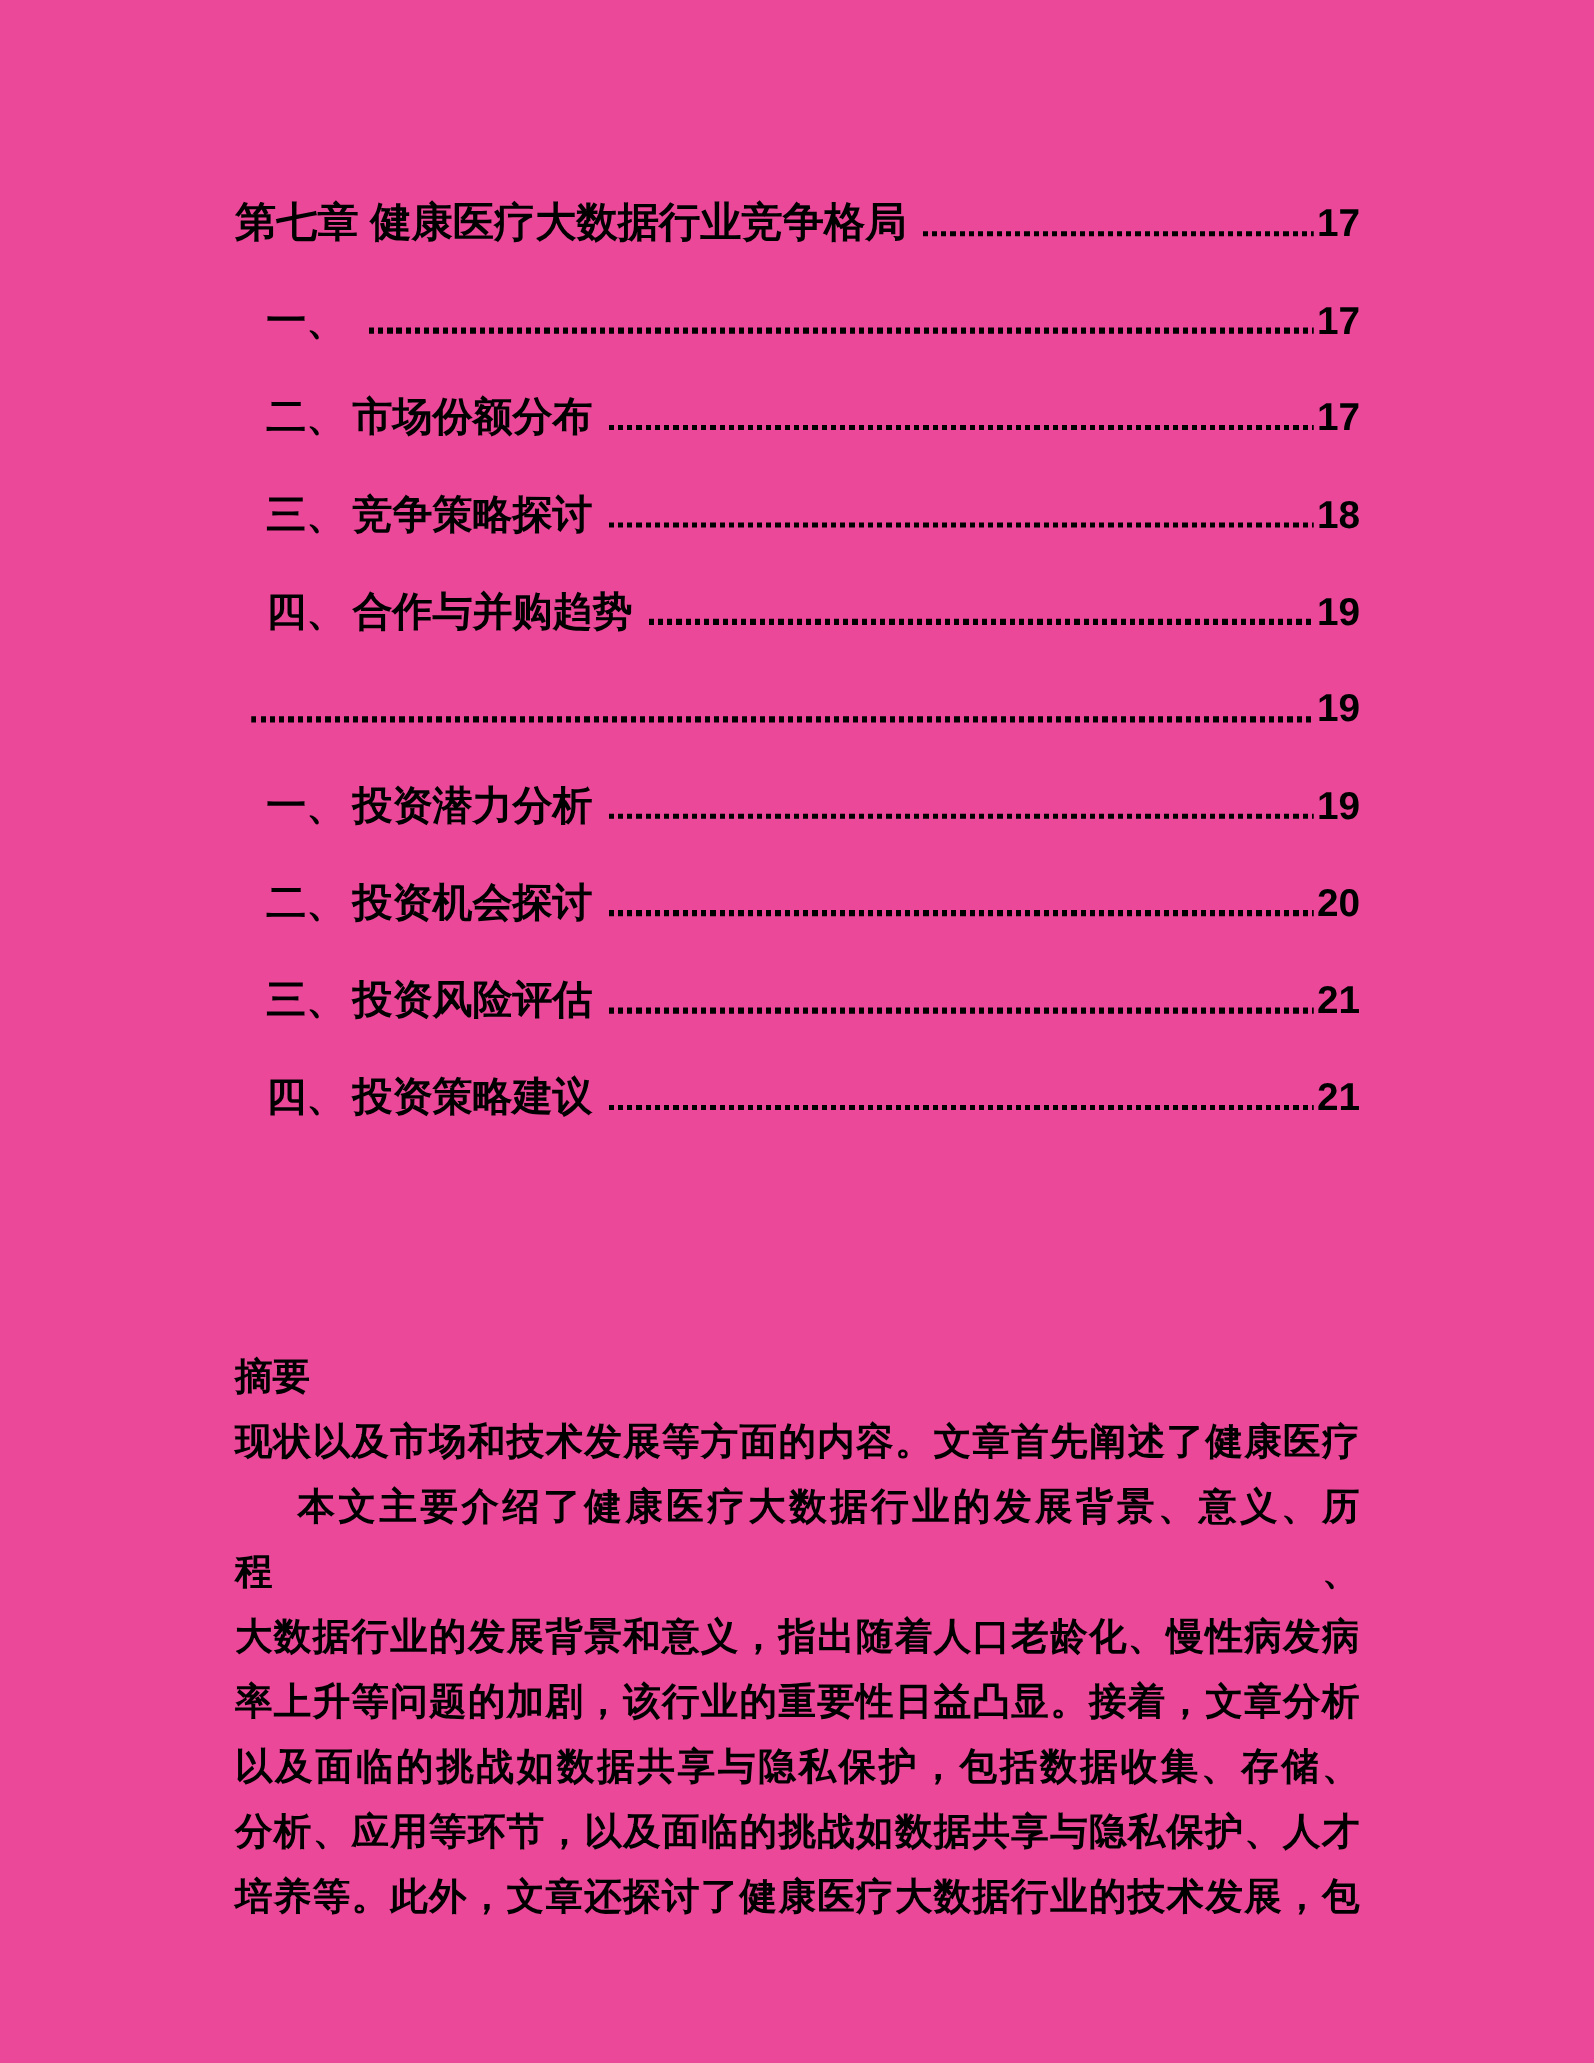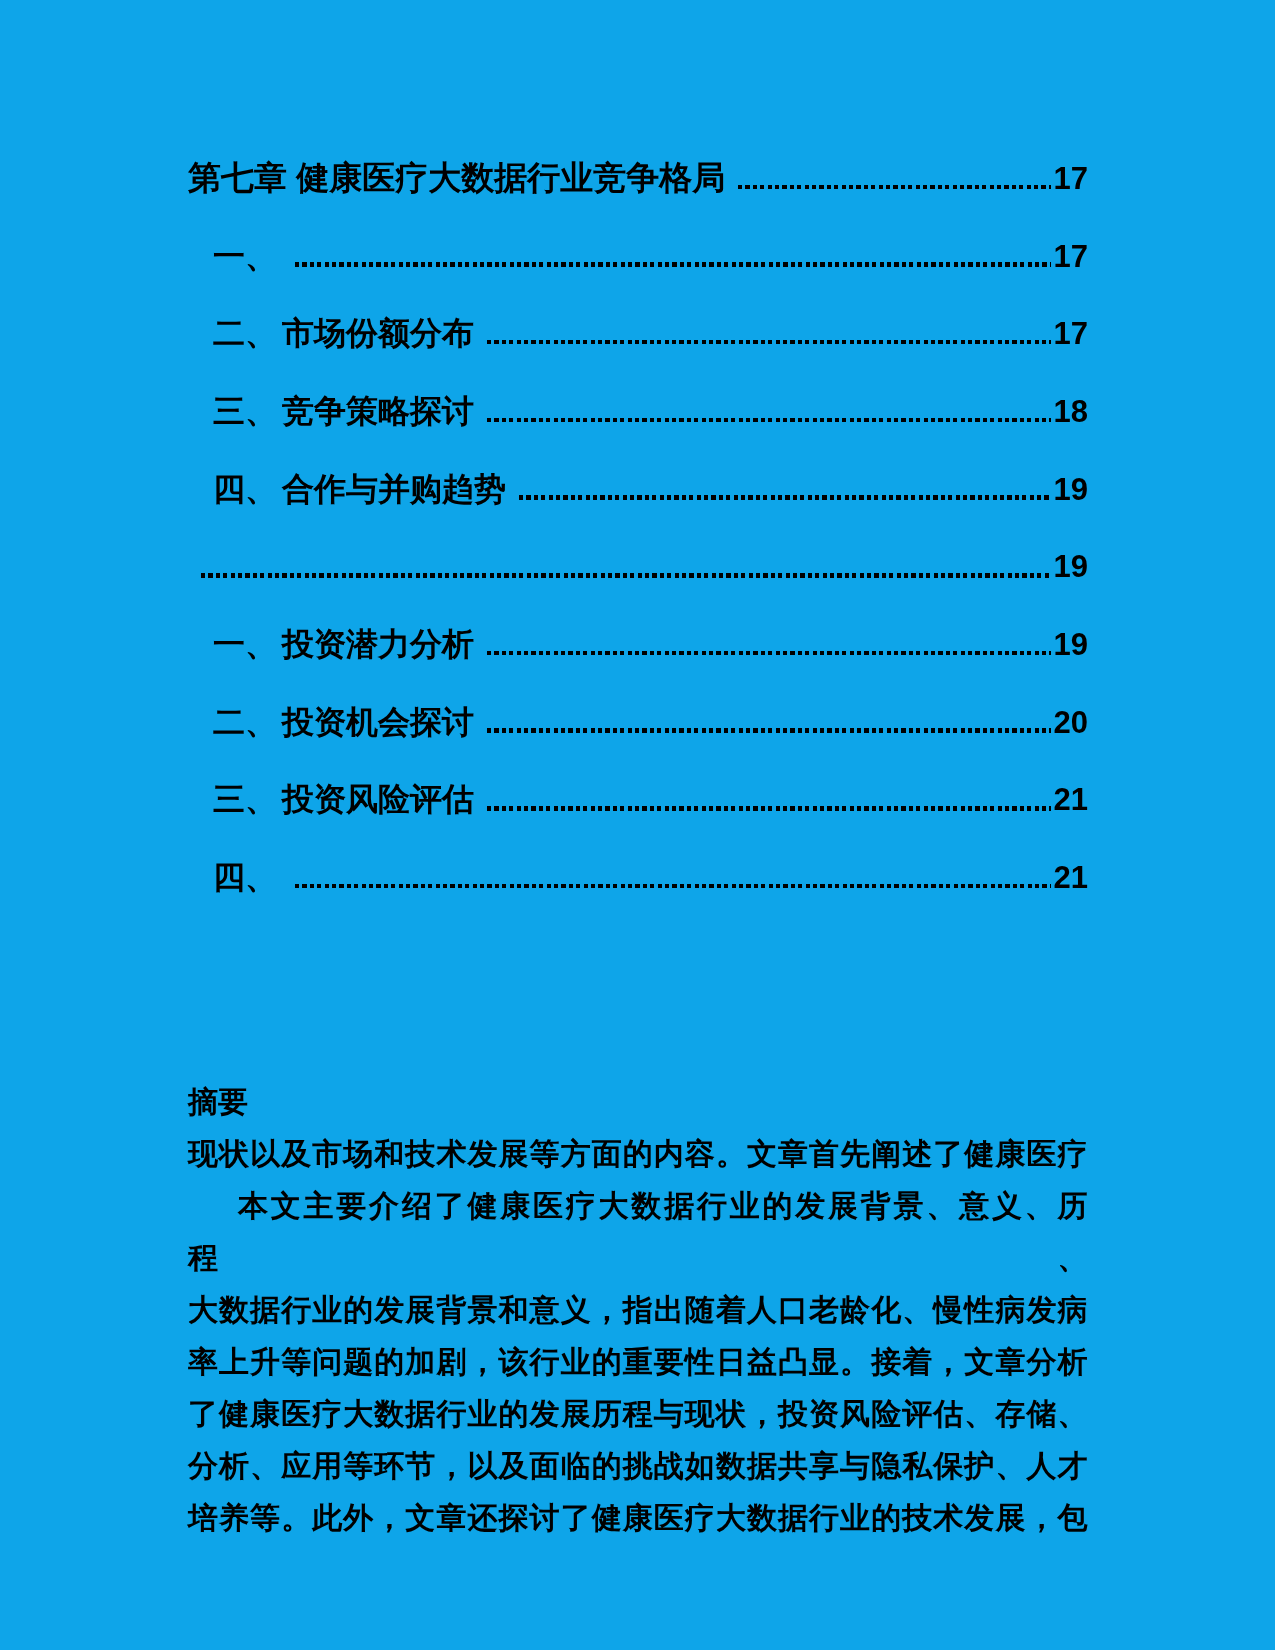--- a/index.html
+++ b/index.html
@@ -3,21 +3,21 @@
 <meta charset="utf-8">
 <style>
   html, body { margin: 0; padding: 0; background: #ffffff; }
   body {
     width: 1275px; height: 1650px; position: relative;
     font-family: "Liberation Sans", sans-serif;
     color: #000000;
   }
   .page {
     position: absolute; left: 0; top: 0; width: 1275px; height: 1650px;
-    background: #0ea5e9; overflow: hidden;
+    background: #ec4899; overflow: hidden;
   }
 
   
   .toc { position: absolute; left: 188px; top: 140px; width: 900px; }
   .toc-row {
     height: 77.7px; display: flex; align-items: center;
     font-weight: 800; white-space: nowrap;
   }
   .toc-row.chapter { font-size: 33px; }
   .toc-row.sub { font-size: 32px; padding-left: 25px; }
@@ -95,29 +95,30 @@
     <span class="toc-page">20</span>
   </div>
       <div class="toc-row sub">
     <span class="toc-prefix">三、</span>
     <span class="toc-title">投资风险评估</span>
     <span class="toc-dots"></span>
     <span class="toc-page">21</span>
   </div>
       <div class="toc-row sub">
     <span class="toc-prefix">四、</span>
+    <span class="toc-title">投资策略建议</span>
     <span class="toc-dots"></span>
     <span class="toc-page">21</span>
   </div>
     </nav>
   <section class="abstract">
     <div class="abstract-title">摘要</div>
     <div id="abstract-body">
         <div class="para-line">现状以及市场和技术发展等方面的内容。文章首先阐述了健康医疗</div>
         <div class="para-line first">本文主要介绍了健康医疗大数据行业的发展背景、意义、历程、</div>
         <div class="para-line">大数据行业的发展背景和意义，指出随着人口老龄化、慢性病发病</div>
         <div class="para-line">率上升等问题的加剧，该行业的重要性日益凸显。接着，文章分析</div>
-        <div class="para-line">了健康医疗大数据行业的发展历程与现状，投资风险评估、存储、</div>
+        <div class="para-line">以及面临的挑战如数据共享与隐私保护，包括数据收集、存储、</div>
         <div class="para-line">分析、应用等环节，以及面临的挑战如数据共享与隐私保护、人才</div>
         <div class="para-line">培养等。此外，文章还探讨了健康医疗大数据行业的技术发展，包</div>
       </div>
   </section>
 </div>
 
 </body></html>

